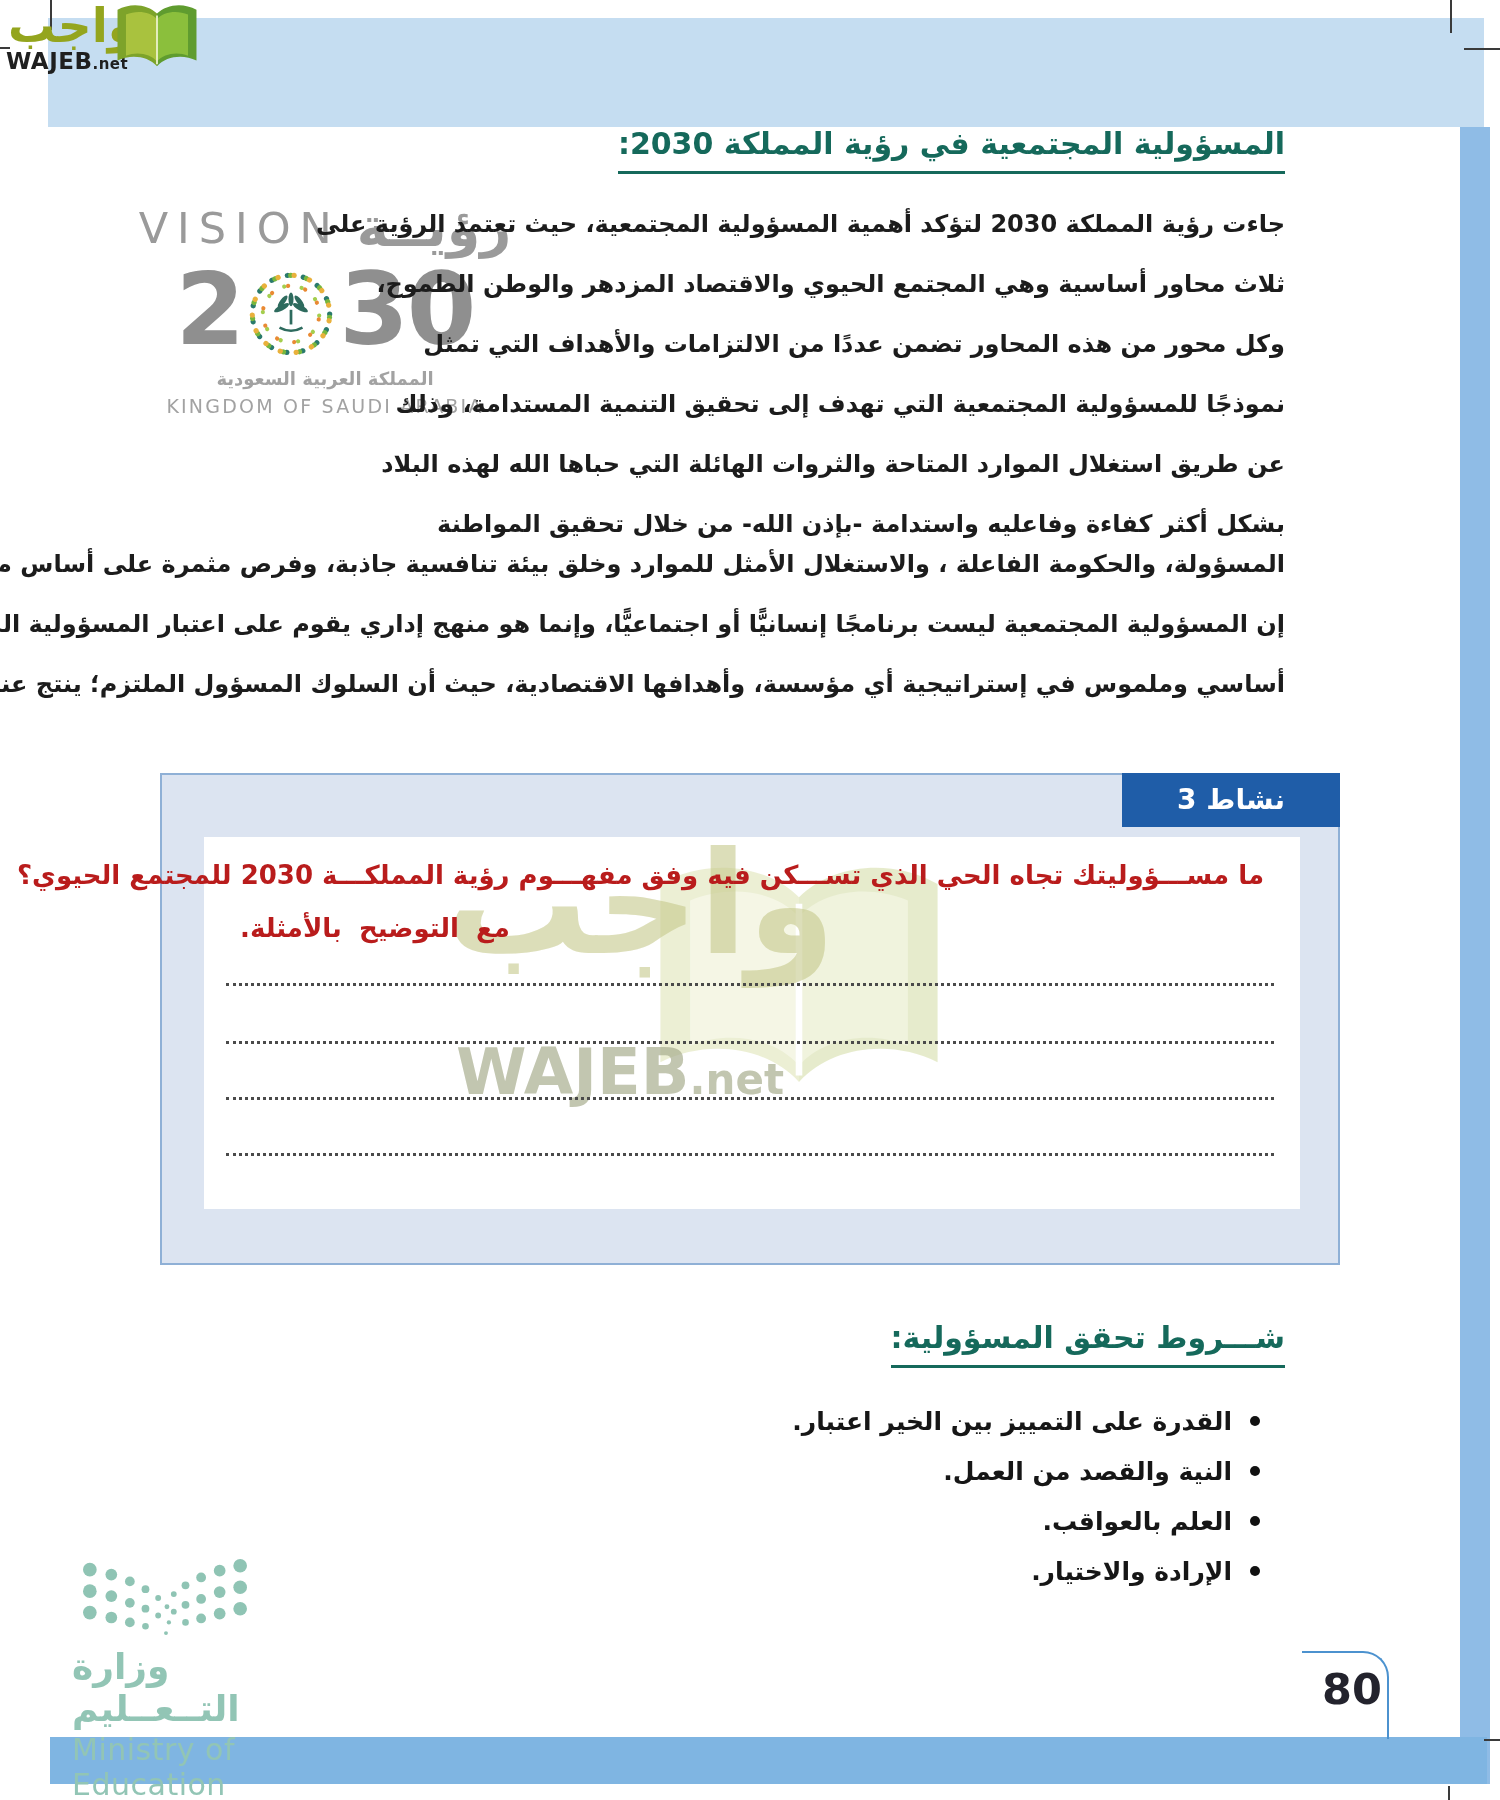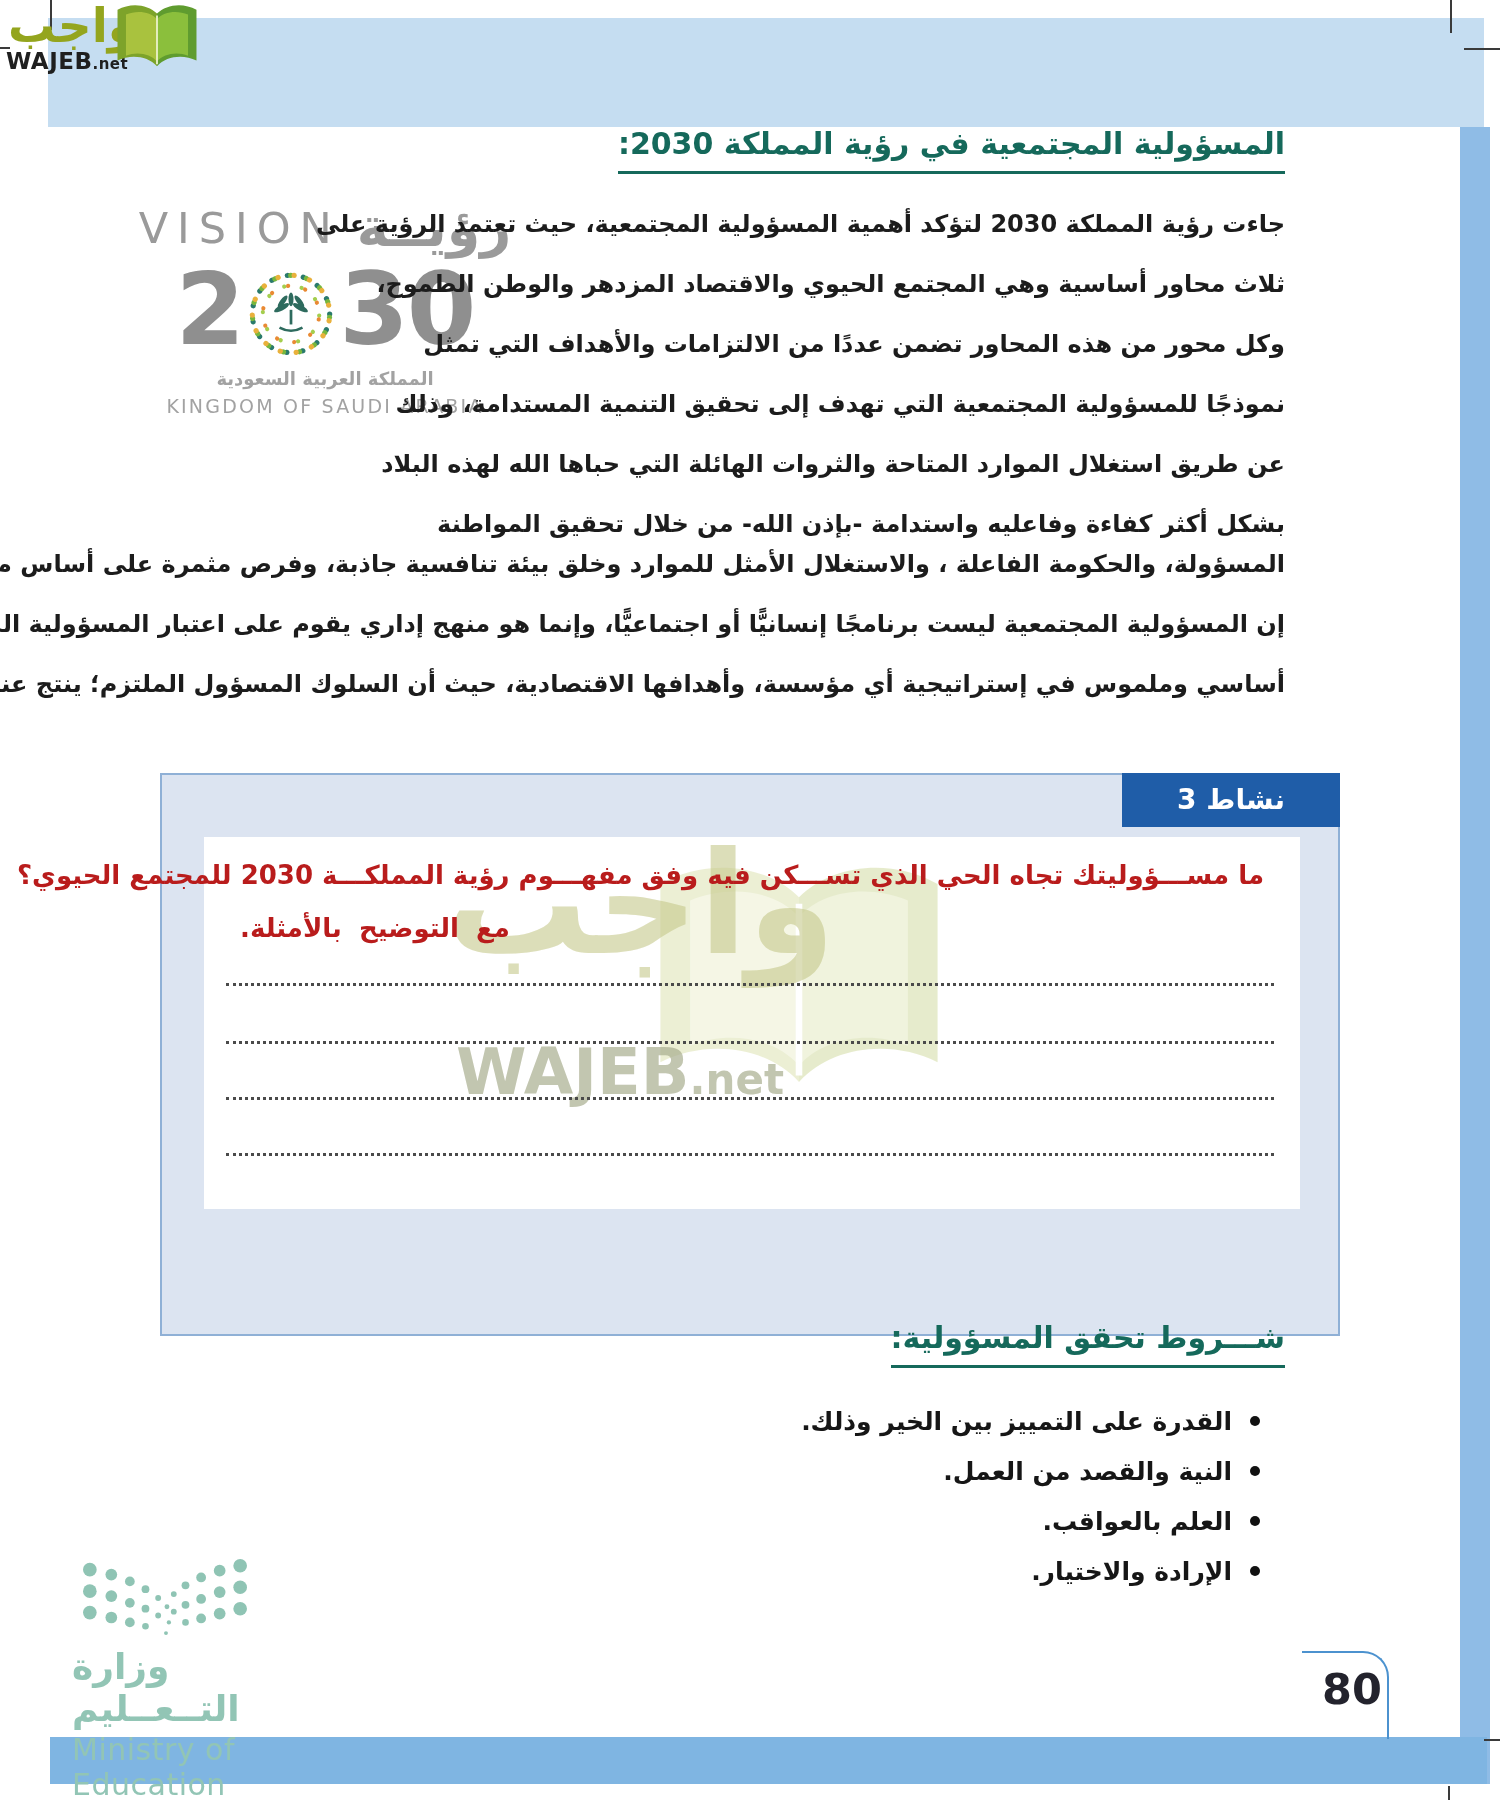--- a/index.html
+++ b/index.html
@@ -33,21 +33,21 @@
   .vision-digits .digit{font-size:100px;font-weight:bold;color:#8F8F8F;line-height:100px;letter-spacing:-2px;}
   .vision-emblem{width:92px;height:92px;margin:0 2px;transform:translateY(4px);}
   .vision-country-ar{font-size:18px;font-weight:bold;color:#A2A2A2;margin-top:8px;direction:rtl;}
   .vision-country-en{font-size:19px;color:#A2A2A2;letter-spacing:2.2px;margin-top:6px;}
   
   .para{direction:rtl;color:#1c1c1c;font-weight:bold;font-size:24px;}
   .para .pline{height:60px;line-height:60px;text-align:justify;text-align-last:justify;text-justify:inter-word;white-space:nowrap;}
   .para-side{right:215px;top:194px;width:790px;}
   .para-full{right:215px;top:534px;width:1137px;}
   
-  .activity{left:160px;top:773px;width:1180px;height:563px;background:#DCE4F1;border:2px solid #8FB0D6;box-sizing:border-box;}
+  .activity{left:160px;top:773px;width:1180px;height:492px;background:#DCE4F1;border:2px solid #8FB0D6;box-sizing:border-box;}
   .activity-tab{position:absolute;top:-2px;right:-2px;width:218px;height:54px;background:#1F5DA8;color:#ffffff;
     font-size:28px;font-weight:bold;text-align:center;line-height:54px;direction:rtl;}
   .answer-card{position:absolute;left:42px;top:62px;width:1096px;height:372px;background:#ffffff;}
   .q{direction:rtl;color:#b91c1c;font-weight:bold;font-size:26px;position:relative;z-index:2;}
   .q1{margin:18px 36px 0 36px;line-height:40px;text-align:justify;text-align-last:justify;white-space:nowrap;}
   .q2{margin:13px 36px 0 36px;line-height:40px;text-align:left;word-spacing:8px;}
   .dotline{position:absolute;left:22px;right:26px;height:0;border-bottom:3px dotted #4a4a4a;z-index:2;}
   
   .wm{opacity:1;z-index:1;}
   .wm-book{position:absolute;left:430px;top:12px;opacity:.55;}
@@ -164,21 +164,21 @@
     <div class="dotline" style="top:260px;"></div>
     <div class="dotline" style="top:316px;"></div>
   </div>
 </div>
 
 <div class="h-green h2">شـــروط تحقق المسؤولية:</div>
 
 <div class="abs conds">
   <div class="cond">
       <span class="dot"></span>
-      <span>القدرة على التمييز بين الخير وذلك.</span>
+      <span>القدرة على التمييز بين الخير اعتبار.</span>
     </div>
   <div class="cond">
       <span class="dot"></span>
       <span>النية والقصد من العمل.</span>
     </div>
   <div class="cond">
       <span class="dot"></span>
       <span>العلم بالعواقب.</span>
     </div>
   <div class="cond">

